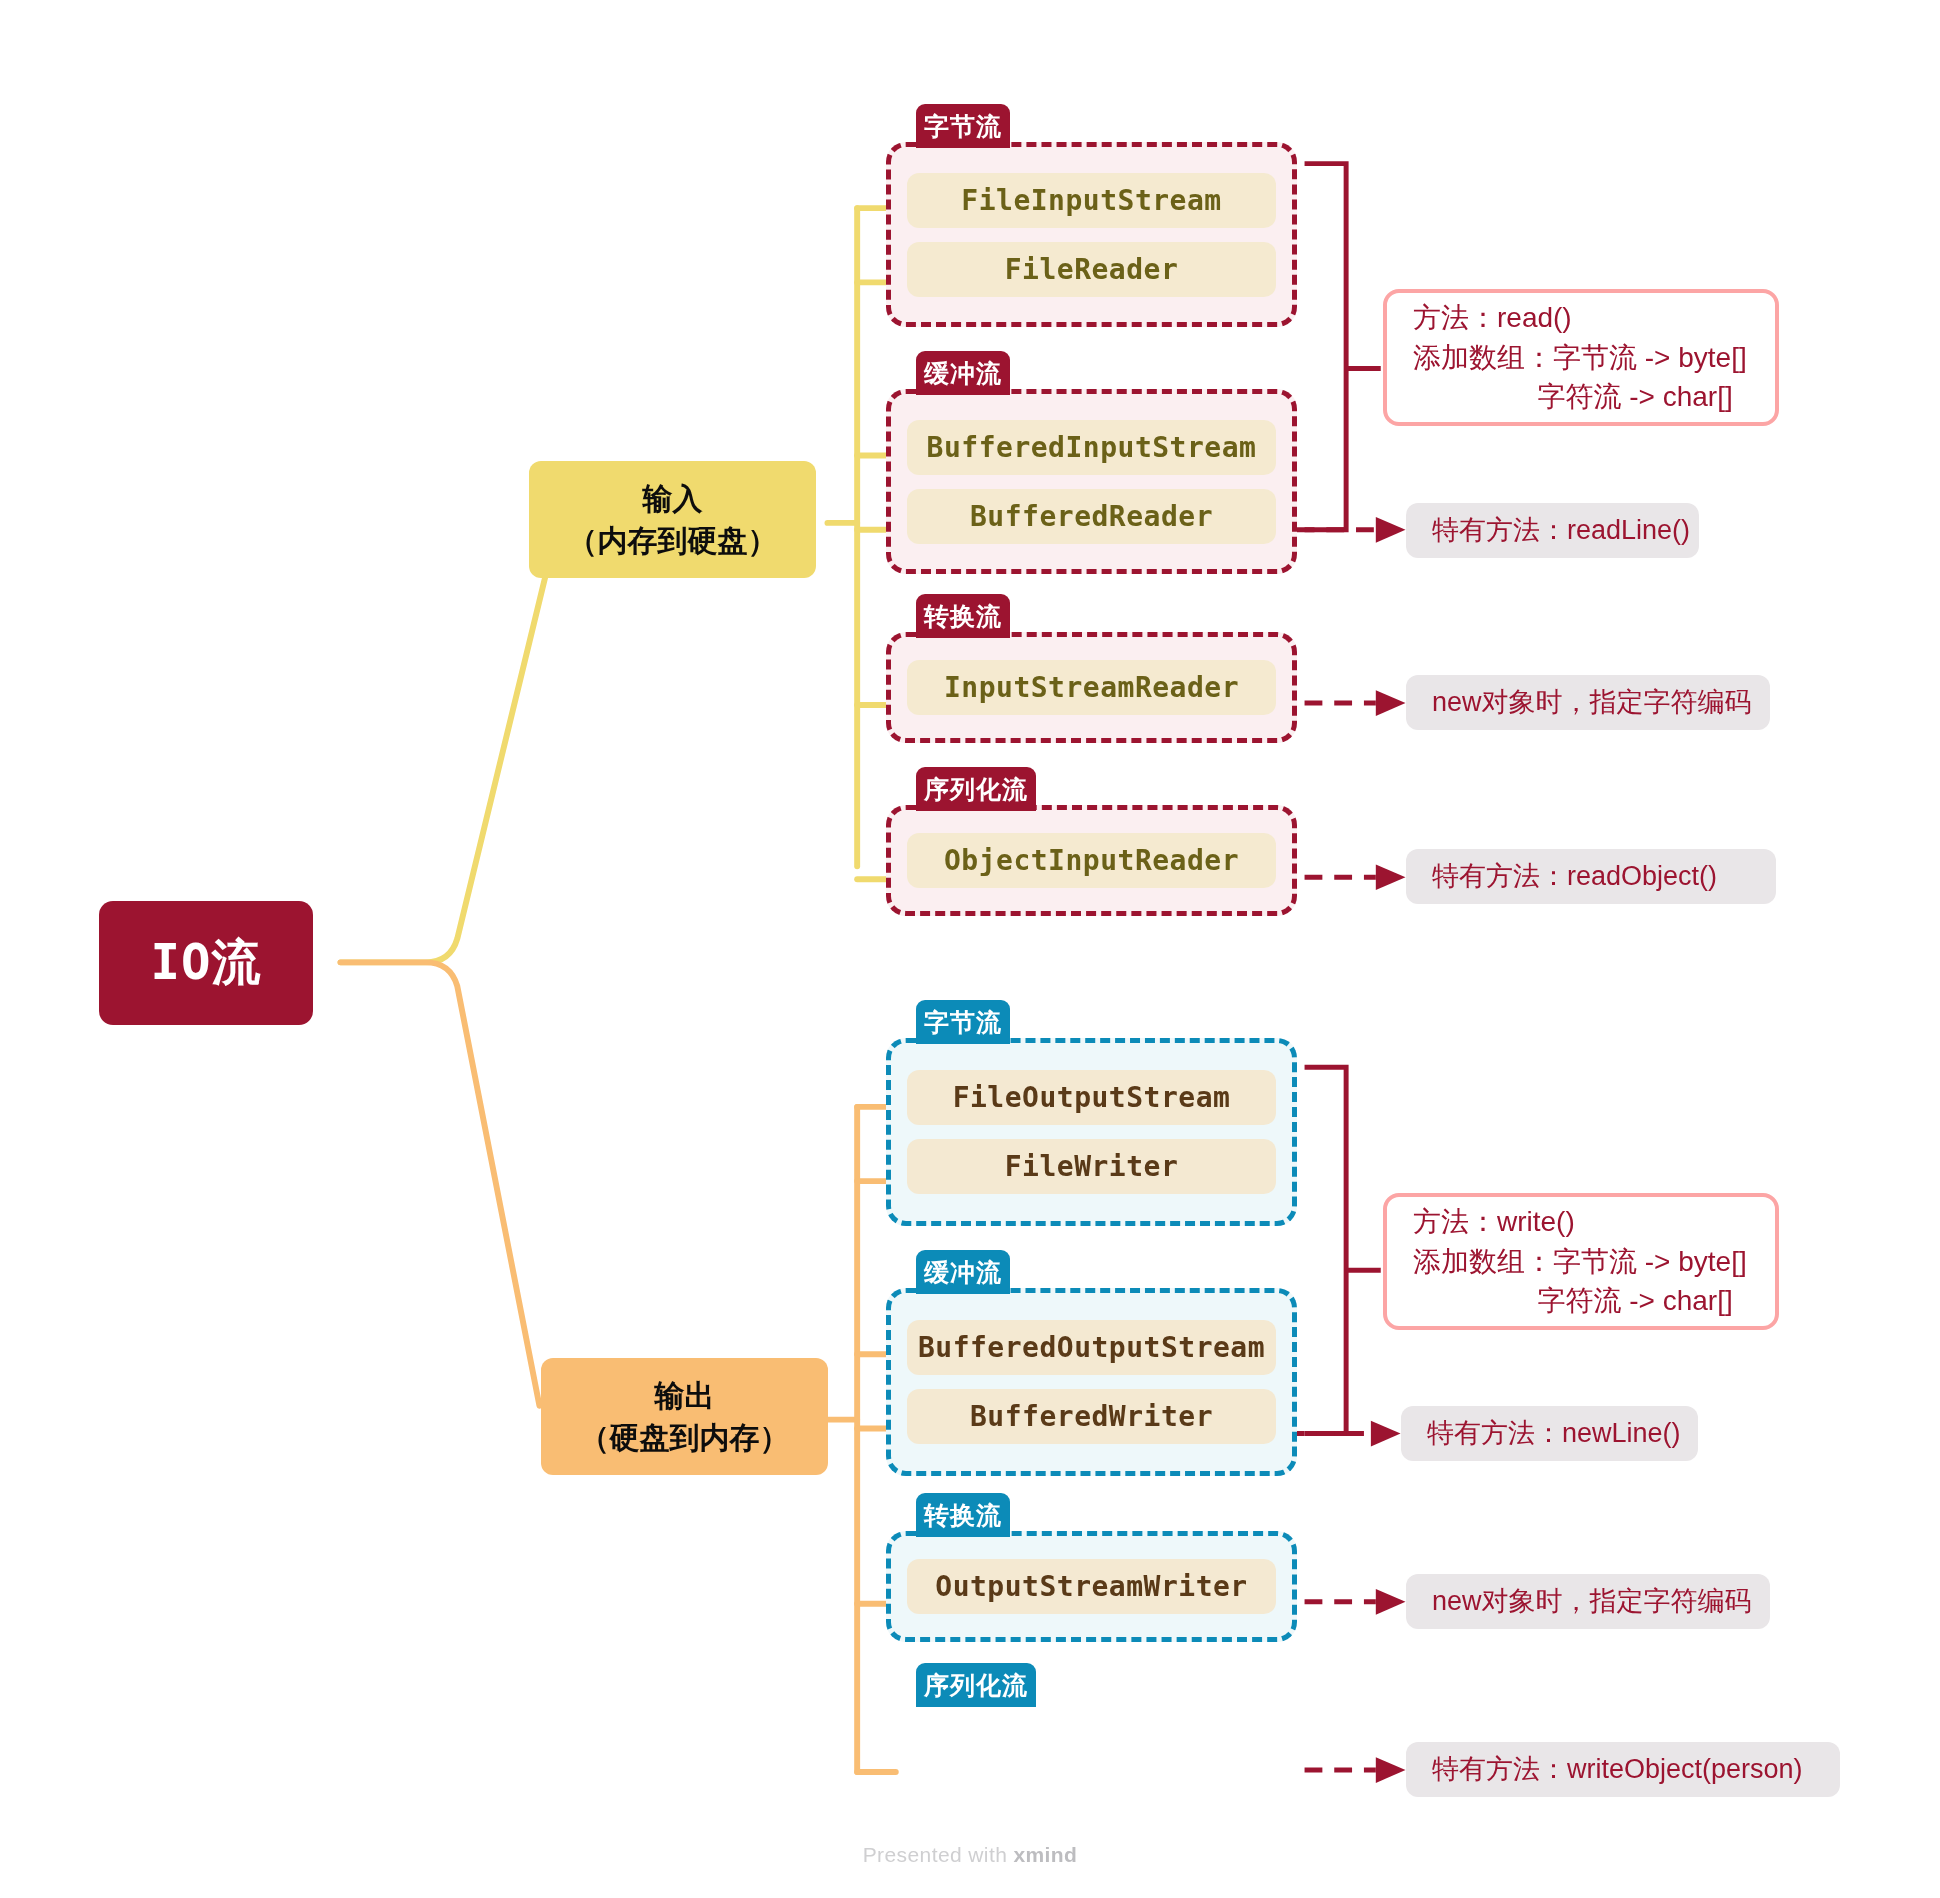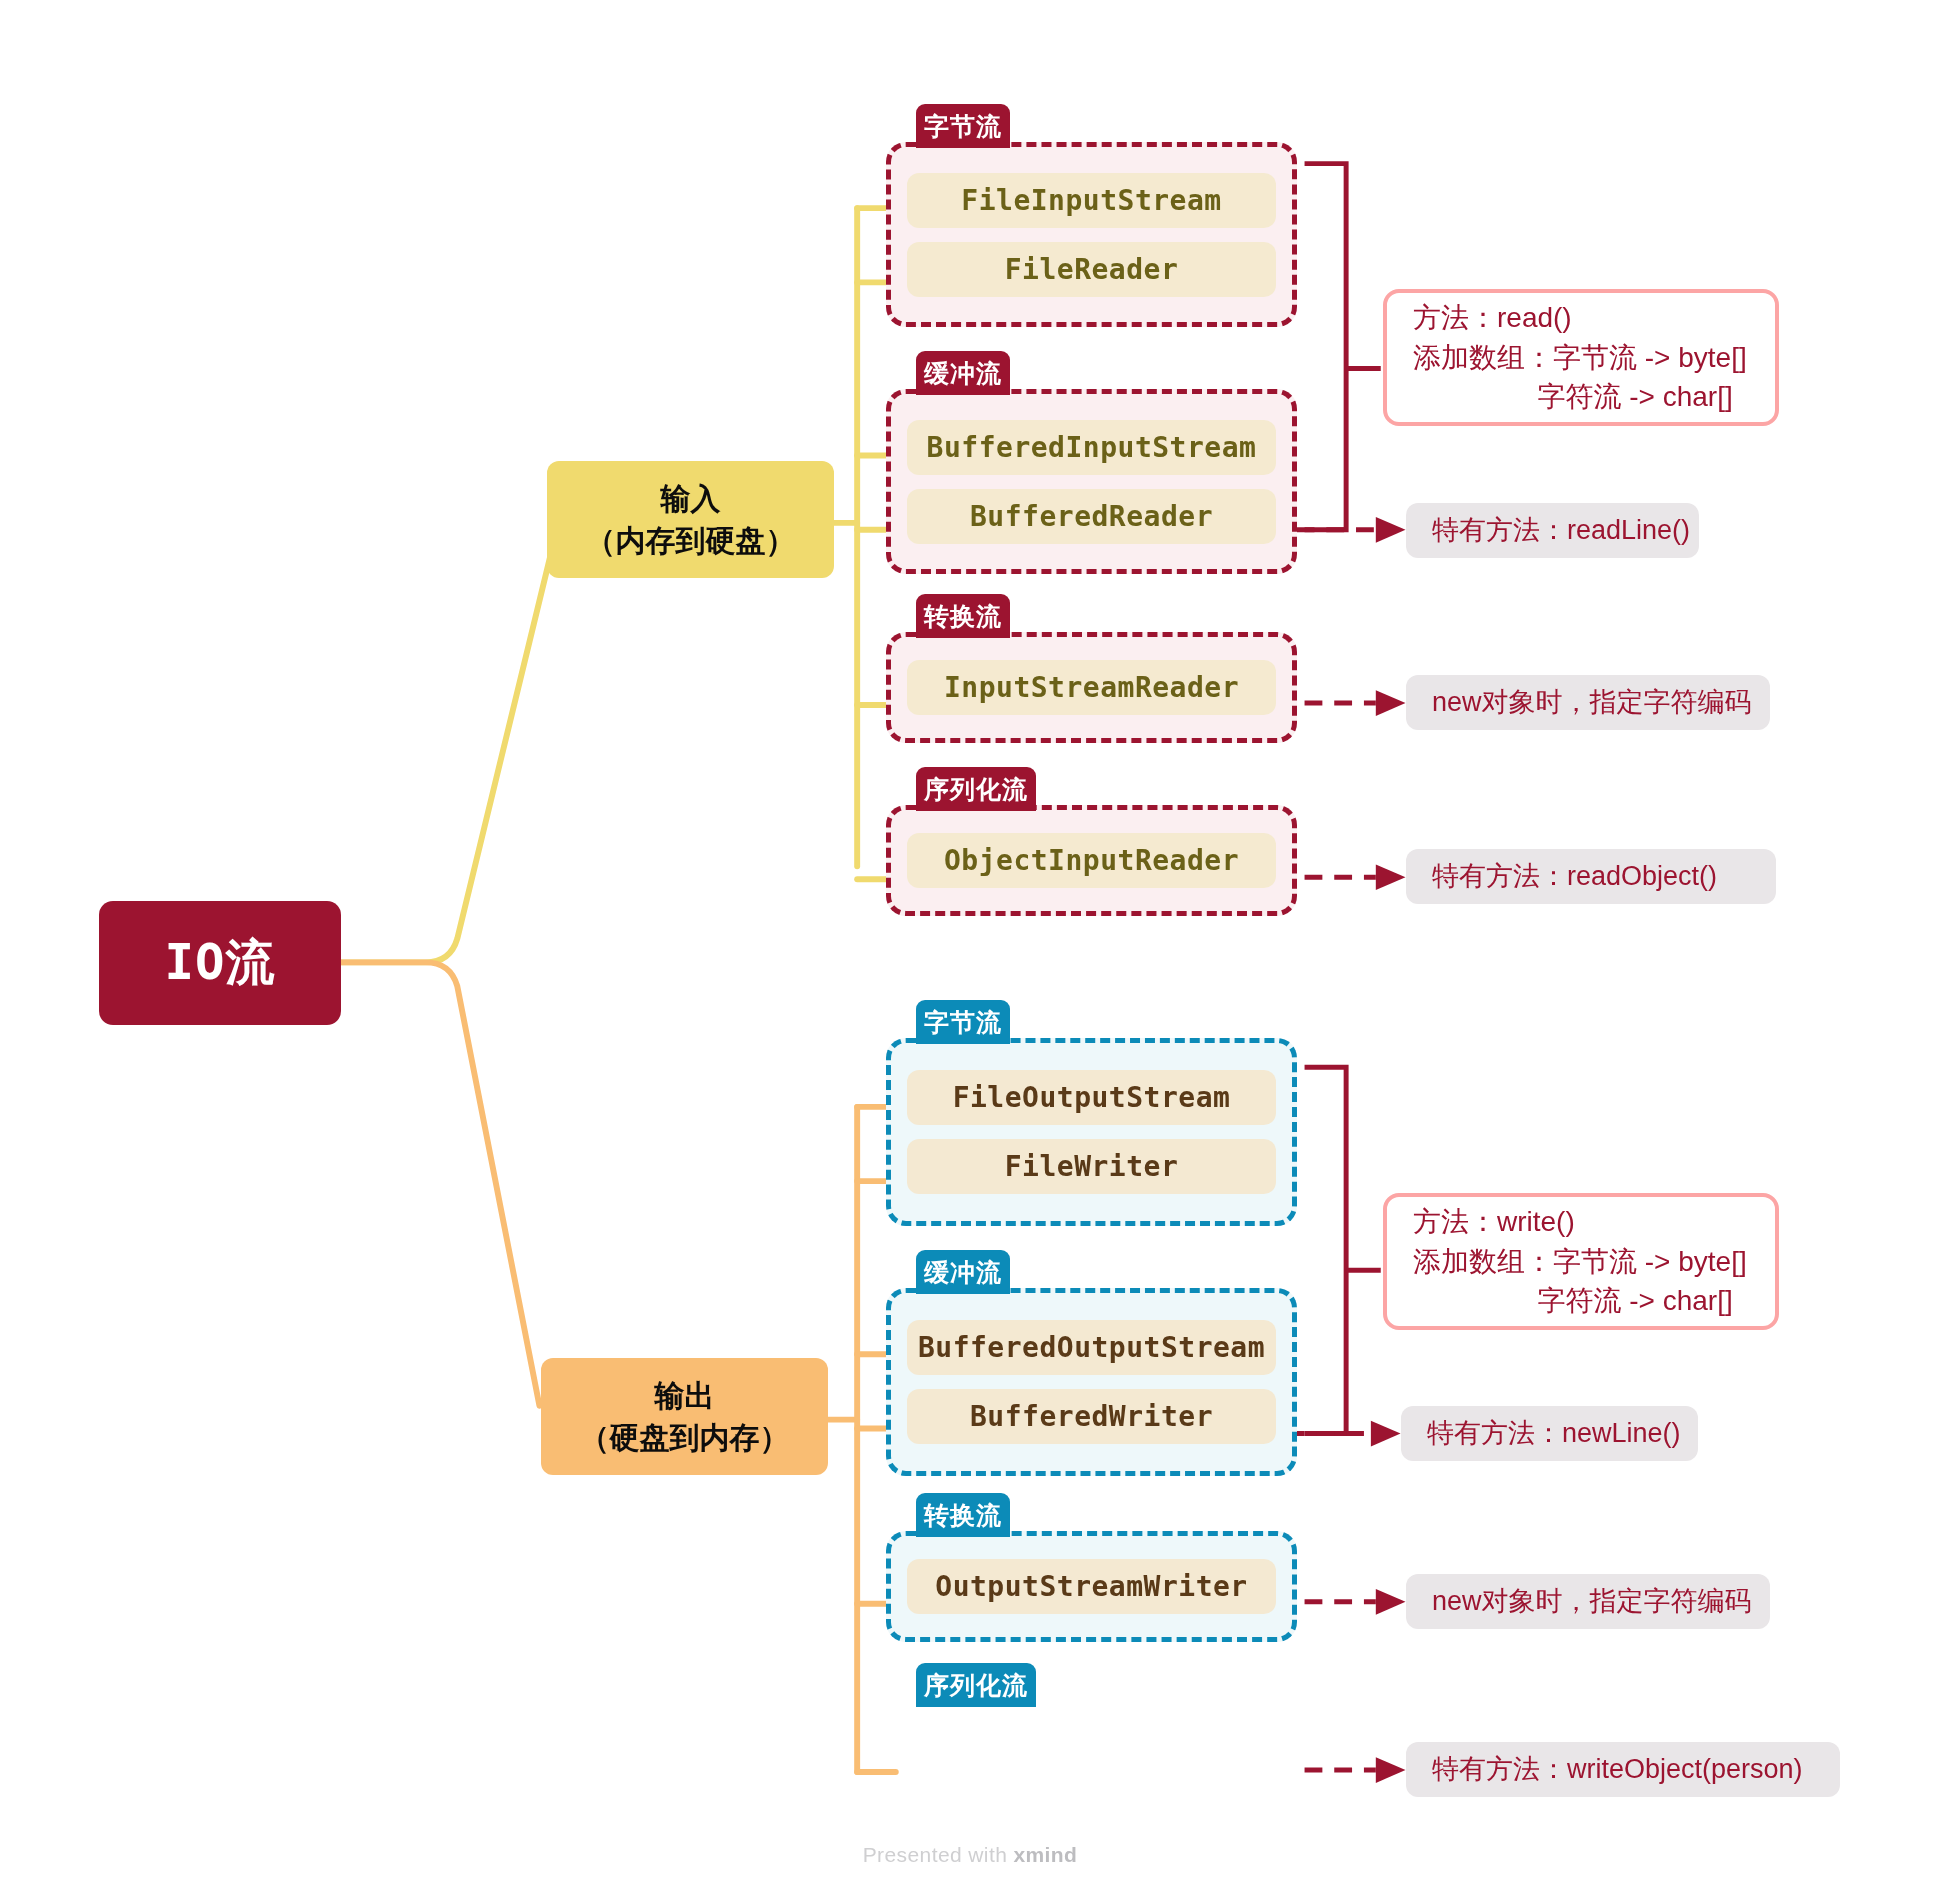--- a/index.html
+++ b/index.html
@@ -28,21 +28,21 @@
     width: 1940px;
     height: 1899px;
     pointer-events: none;
   }
 
   
   .root-node {
     position: absolute;
     left: 99px;
     top: 901px;
-    width: 242px;
+    width: 214px;
     height: 124px;
     background: #9c1430;
     border-radius: 14px;
     display: flex;
     align-items: center;
     justify-content: center;
     box-sizing: border-box;
   }
   .root-node .label {
     color: #ffffff;
@@ -65,21 +65,21 @@
   }
   .branch-node .line1,
   .branch-node .line2 {
     color: #0d0d0d;
     font-size: 30px;
     font-weight: bold;
     line-height: 1.38;
     white-space: nowrap;
   }
   #branch-input {
-    left: 547px; top: 461px;
+    left: 529px; top: 461px;
     width: 287px; height: 117px;
     background: #f0da6e;
   }
   #branch-output {
     left: 541px; top: 1358px;
     width: 287px; height: 117px;
     background: #f9bd73;
   }
 
   

